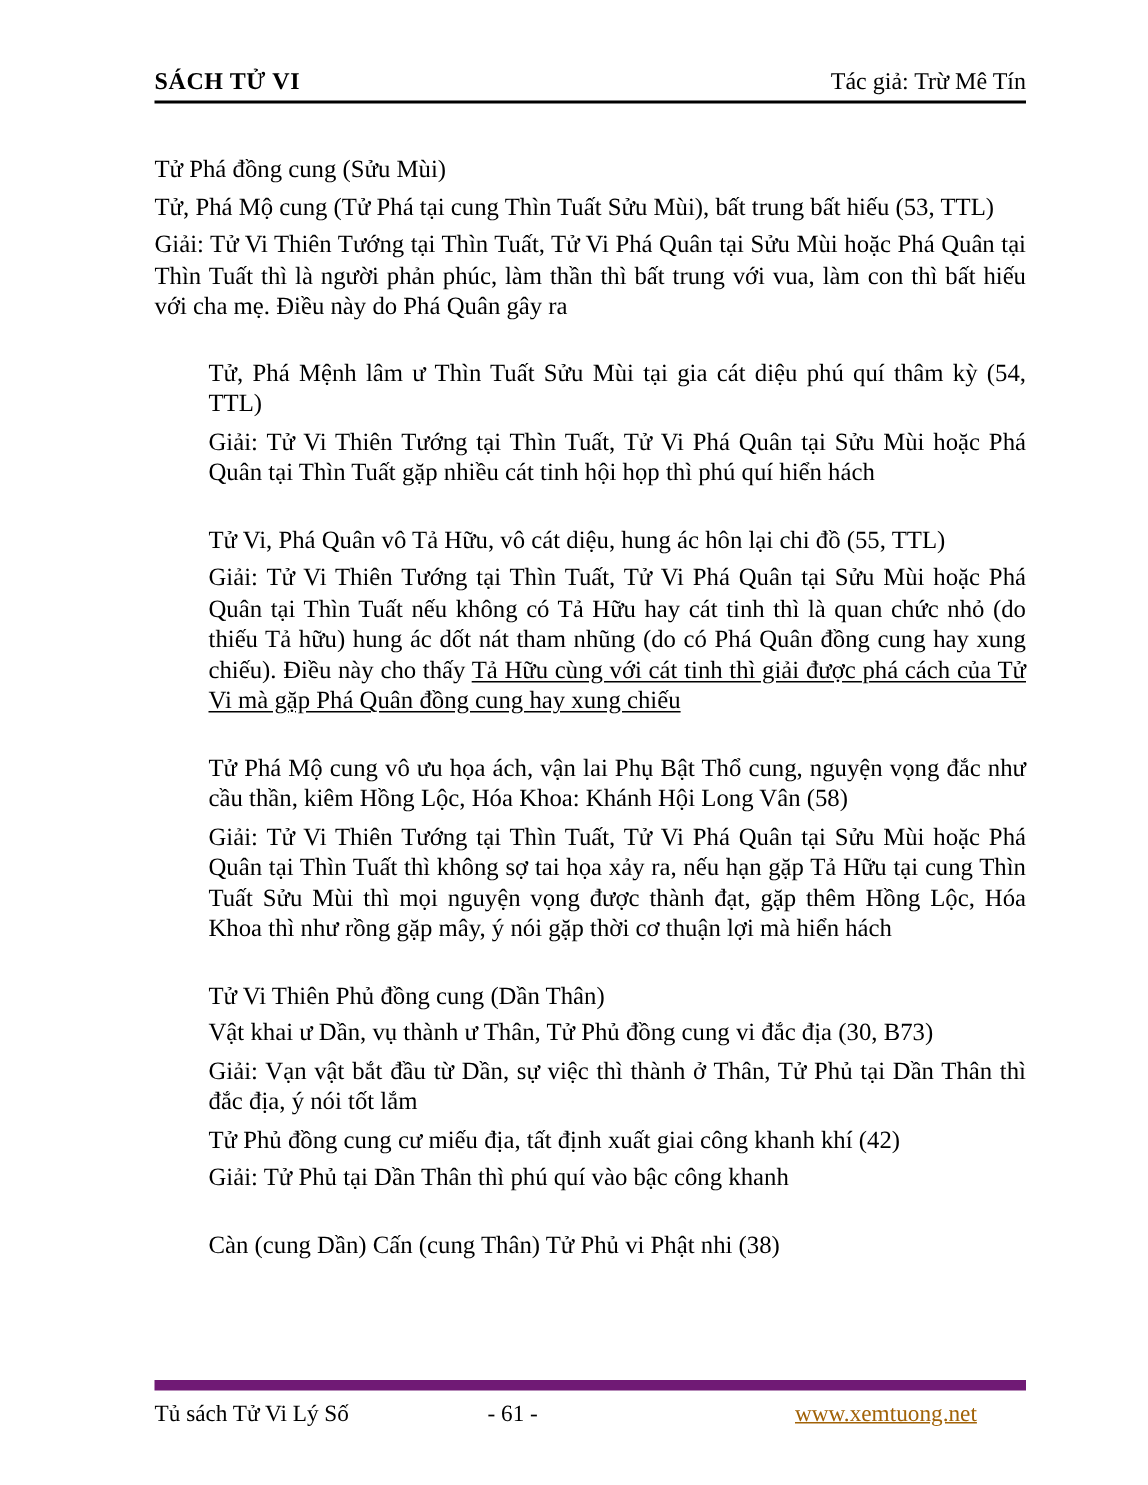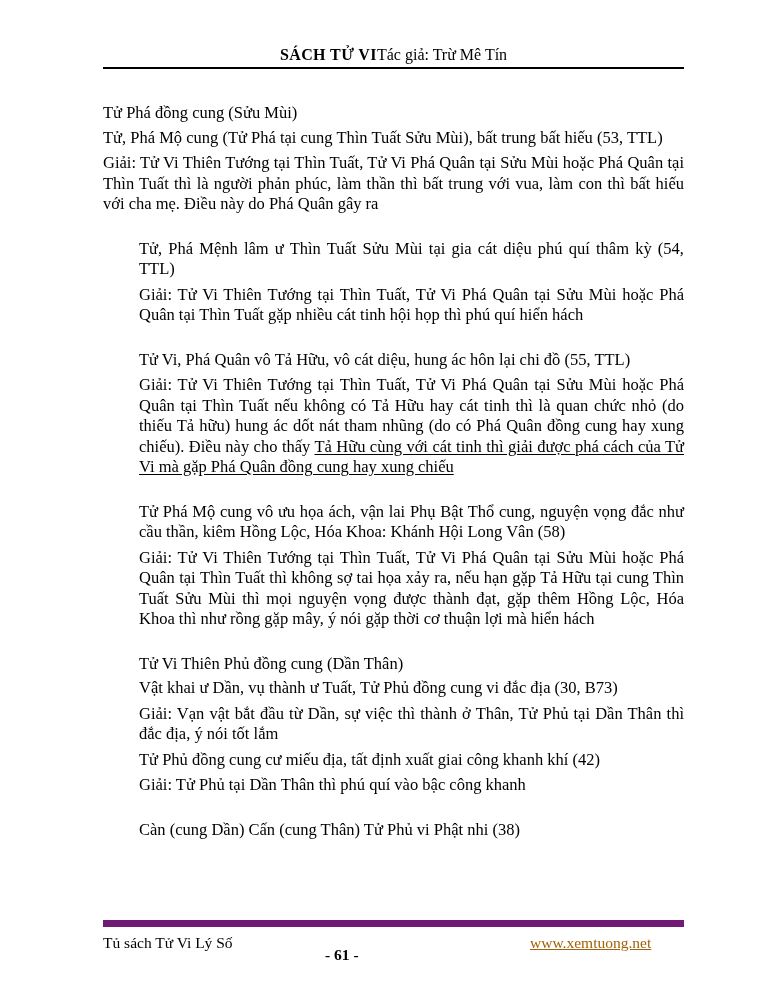--- a/index.html
+++ b/index.html
@@ -18,21 +18,21 @@
     overflow: hidden;
   }
 
   
   .page-header {
     position: absolute;
     top: 45px;
     left: 103px;
     width: 581px;
     display: flex;
-    justify-content: center;
+    justify-content: space-between;
     align-items: baseline;
     border-bottom: 2px solid #000000;
     padding-bottom: 3px;
     line-height: 19px;
   }
   .book-title {
     font-weight: bold;
     font-size: 16px;
     letter-spacing: 0.4px;
   }
@@ -83,22 +83,21 @@
     line-height: 19px;
   }
   .series {
     position: absolute;
     left: 0;
     top: 6px;
   }
   .page-num {
     position: absolute;
     left: 222px;
-    top: 18px;
-    font-weight: bold;
+    top: 6px;
   }
   .site-link {
     position: absolute;
     left: 427px;
     top: 6px;
     color: #a16207;
     text-decoration: underline;
     cursor: pointer;
   }
 </style>
@@ -130,21 +129,21 @@
       <p class="para"><span>Giải: Tử Vi Thiên Tướng tại Thìn Tuất, Tử Vi Phá Quân tại Sửu Mùi hoặc Phá Quân tại Thìn Tuất nếu không có Tả Hữu hay cát tinh thì là quan chức nhỏ (do thiếu Tả hữu) hung ác dốt nát tham nhũng (do có Phá Quân đồng cung hay xung chiếu). Điều này cho thấy </span><span class="underline">Tả Hữu cùng với cát tinh thì giải được phá cách của  Tử Vi mà gặp Phá Quân đồng cung hay xung chiếu</span></p>
     </section>
 
     <section class="block">
       <p class="para">Tử Phá Mộ cung vô ưu họa ách, vận lai Phụ Bật Thổ cung, nguyện vọng đắc như cầu thần, kiêm Hồng Lộc, Hóa Khoa: Khánh Hội Long Vân (58)</p>
       <p class="para">Giải: Tử Vi Thiên Tướng tại Thìn Tuất, Tử Vi Phá Quân tại Sửu Mùi hoặc Phá Quân tại Thìn Tuất thì không sợ tai họa xảy ra, nếu hạn gặp Tả Hữu tại cung Thìn Tuất Sửu Mùi thì mọi nguyện vọng được thành đạt, gặp thêm Hồng Lộc, Hóa Khoa thì như rồng gặp mây, ý nói gặp thời cơ thuận lợi mà hiển hách</p>
     </section>
 
     <section class="block">
       <h2 class="heading">Tử Vi Thiên Phủ đồng cung (Dần Thân)</h2>
-      <p class="para">Vật khai ư Dần, vụ thành ư Tuất, Tử Phủ đồng cung vi đắc địa  (30, B73)</p>
+      <p class="para">Vật khai ư Dần, vụ thành ư Thân, Tử Phủ đồng cung vi đắc địa  (30, B73)</p>
       <p class="para">Giải: Vạn vật bắt đầu từ Dần, sự việc thì thành ở Thân, Tử Phủ tại Dần Thân thì đắc địa, ý nói tốt lắm</p>
       <p class="para">Tử Phủ đồng cung cư miếu địa, tất định xuất giai công khanh khí  (42)</p>
       <p class="para">Giải: Tử Phủ tại Dần Thân thì phú quí vào bậc công khanh</p>
     </section>
 
     <section class="block">
       <p class="para">Càn (cung Dần) Cấn (cung Thân) Tử Phủ vi Phật nhi  (38)</p>
     </section>
 
   </main>

